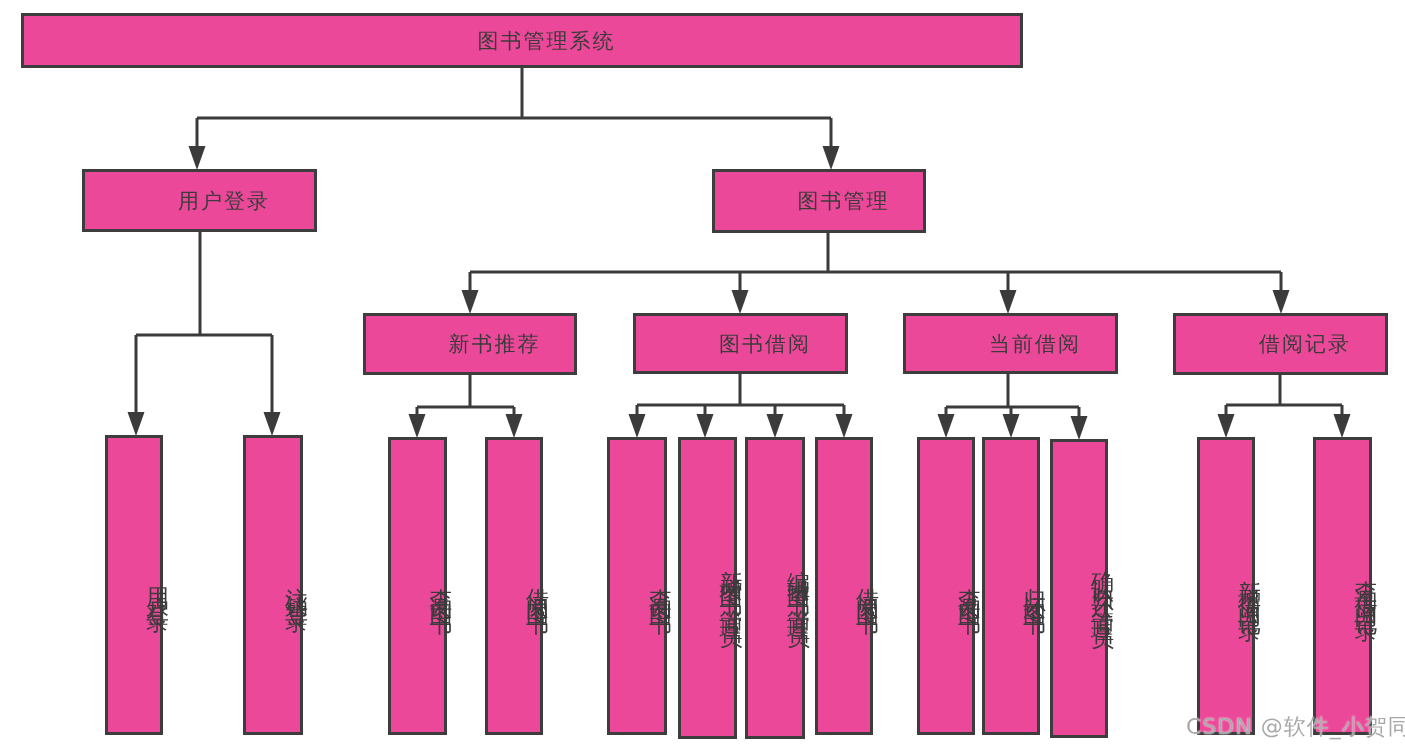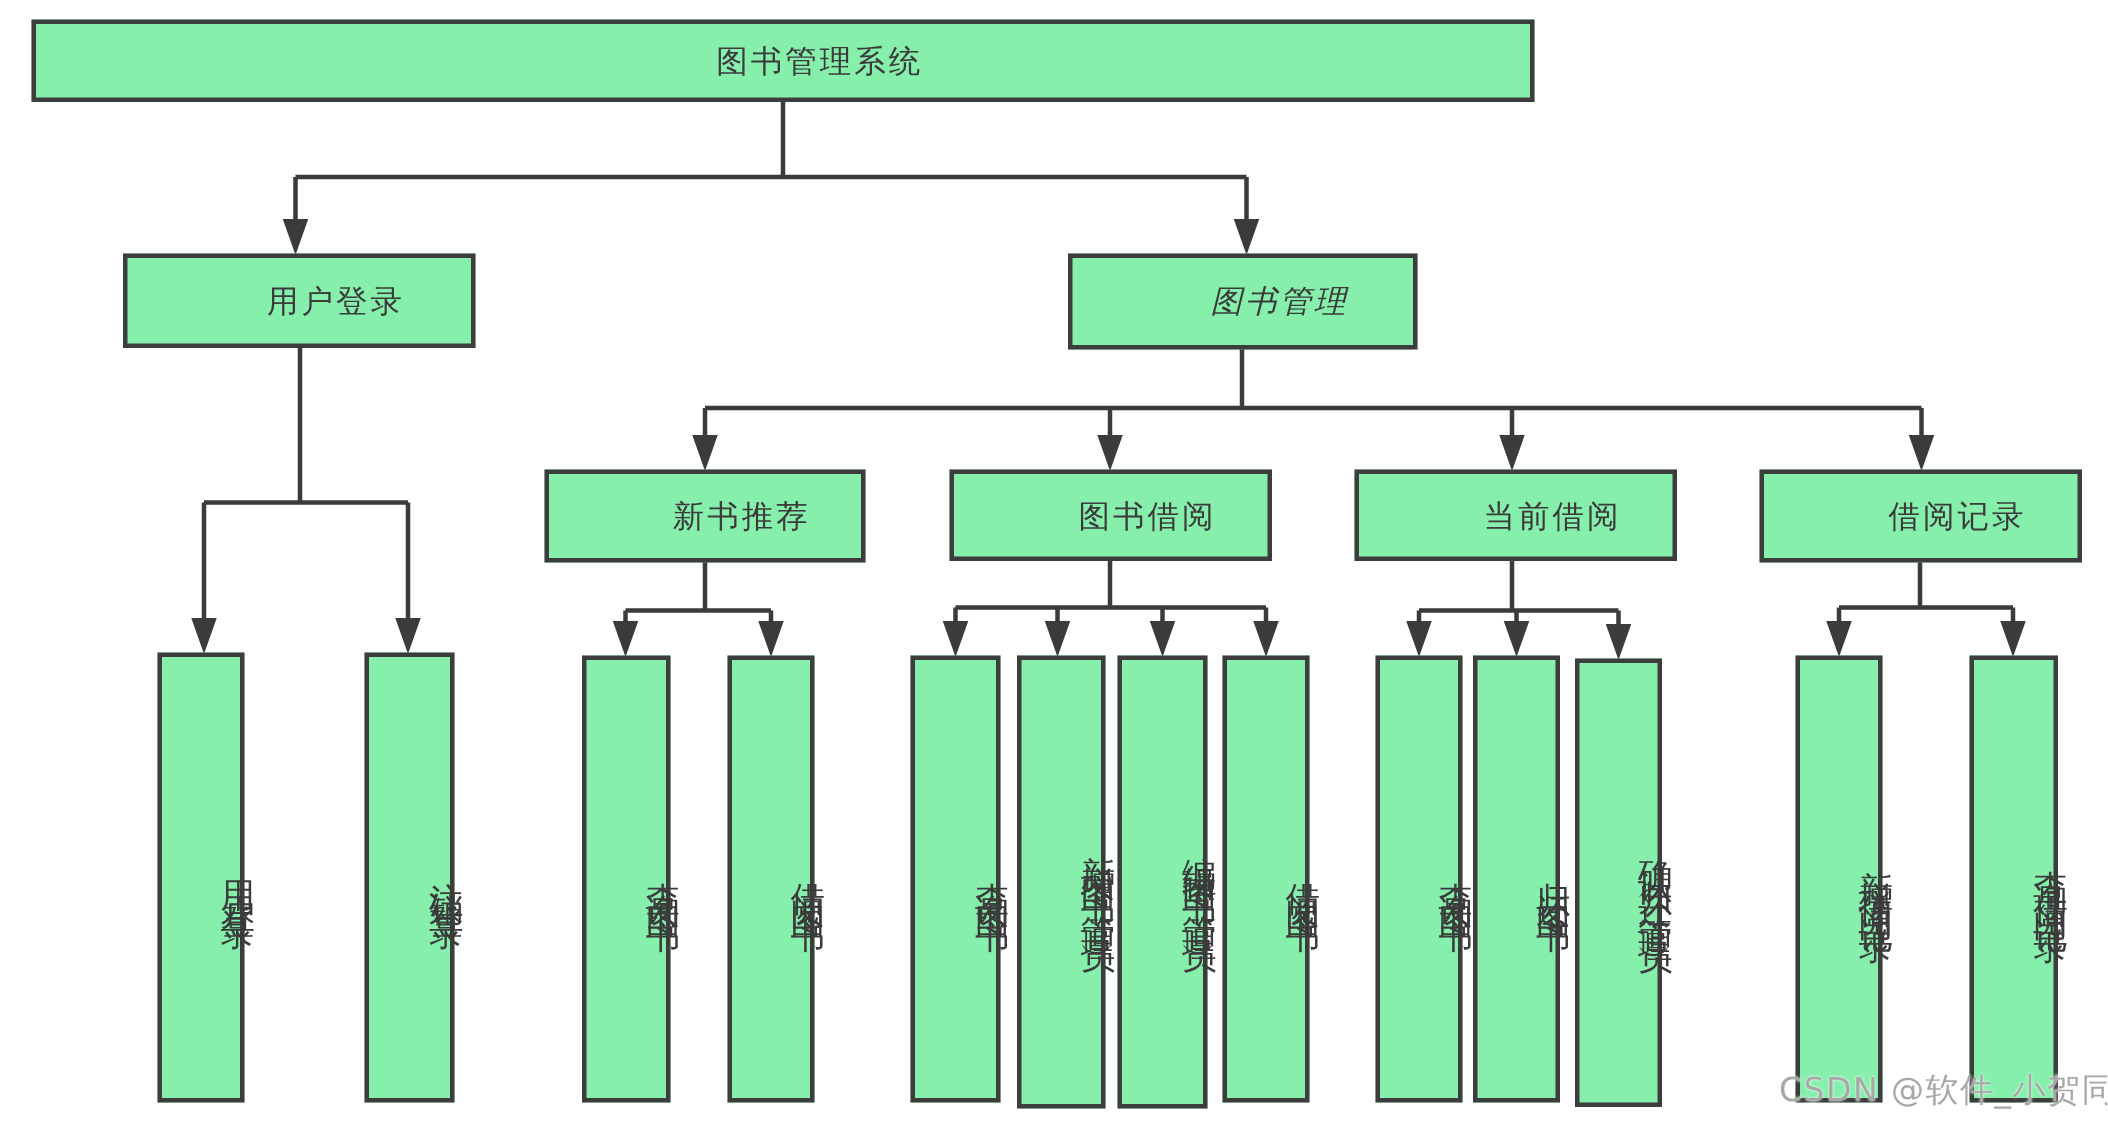--- a/index.html
+++ b/index.html
@@ -9,21 +9,21 @@
     background:#ffffff;
     font-family:"DejaVu Sans","Liberation Sans",sans-serif;
     color:#3b3b3b;
     overflow:hidden;
   }
   #wires{position:absolute;left:0;top:0;z-index:0;}
   .node{
     position:absolute;
     box-sizing:border-box;
     border:3px solid #3d3d3d;
-    background:#86efac;
+    background:#ec4899;
     display:flex;
     align-items:center;
     justify-content:center;
     z-index:1;
     padding-left:47px;
   }
   .h-node{
     font-size:21px;
     letter-spacing:2px;
     text-indent:2px;
@@ -93,21 +93,21 @@
     </g>
   </svg>
 
   <div class="node h-node" style="left:21px;top:13px;width:1002px;height:55px;">
     <span>图书管理系统</span>
   </div>
 
   <div class="node h-node" style="left:82px;top:169px;width:235px;height:63px;">
     <span>用户登录</span>
   </div>
-  <div class="node h-node" style="left:712px;top:169px;width:233px;height:64px;font-style:italic;">
+  <div class="node h-node" style="left:712px;top:169px;width:214px;height:64px;">
     <span>图书管理</span>
   </div>
 
   <div class="node h-node" style="left:363px;top:313px;width:214px;height:62px;align-items:center;">
     <span>新书推荐</span>
   </div>
   <div class="node h-node" style="left:903px;top:313px;width:215px;height:61px;">
     <span>当前借阅</span>
   </div>
   <div class="node h-node" style="left:633px;top:313px;width:215px;height:61px;">

